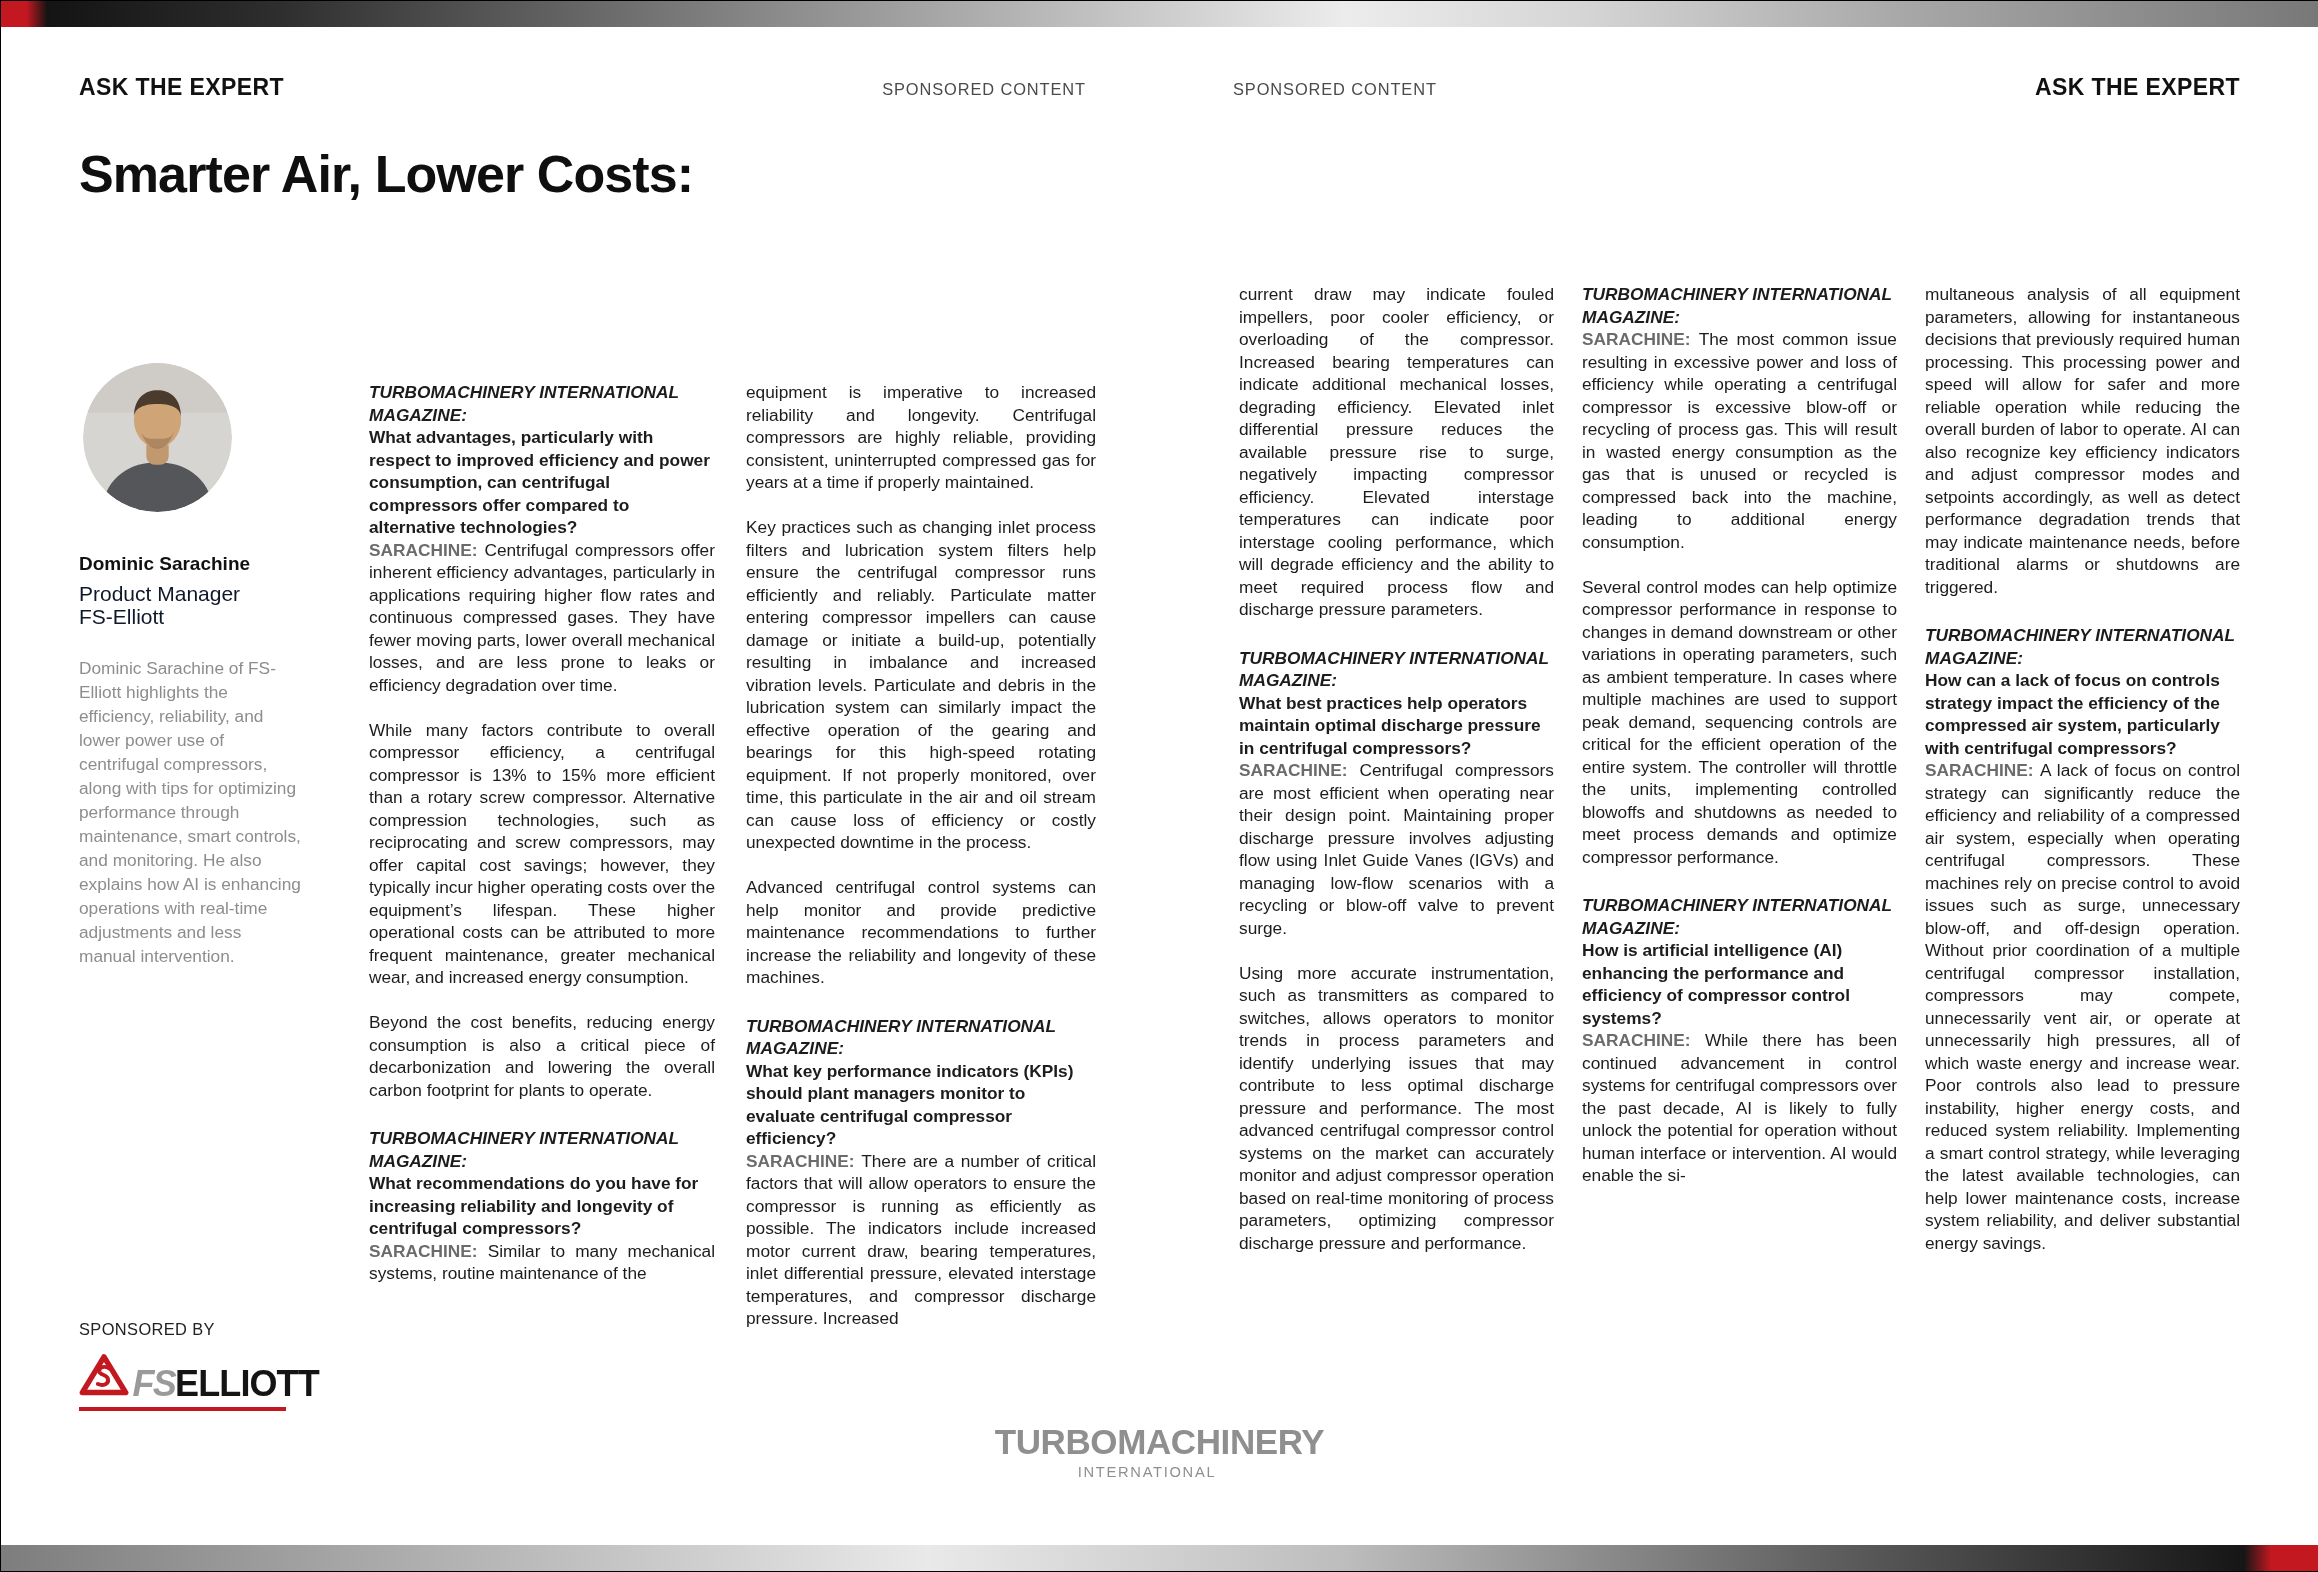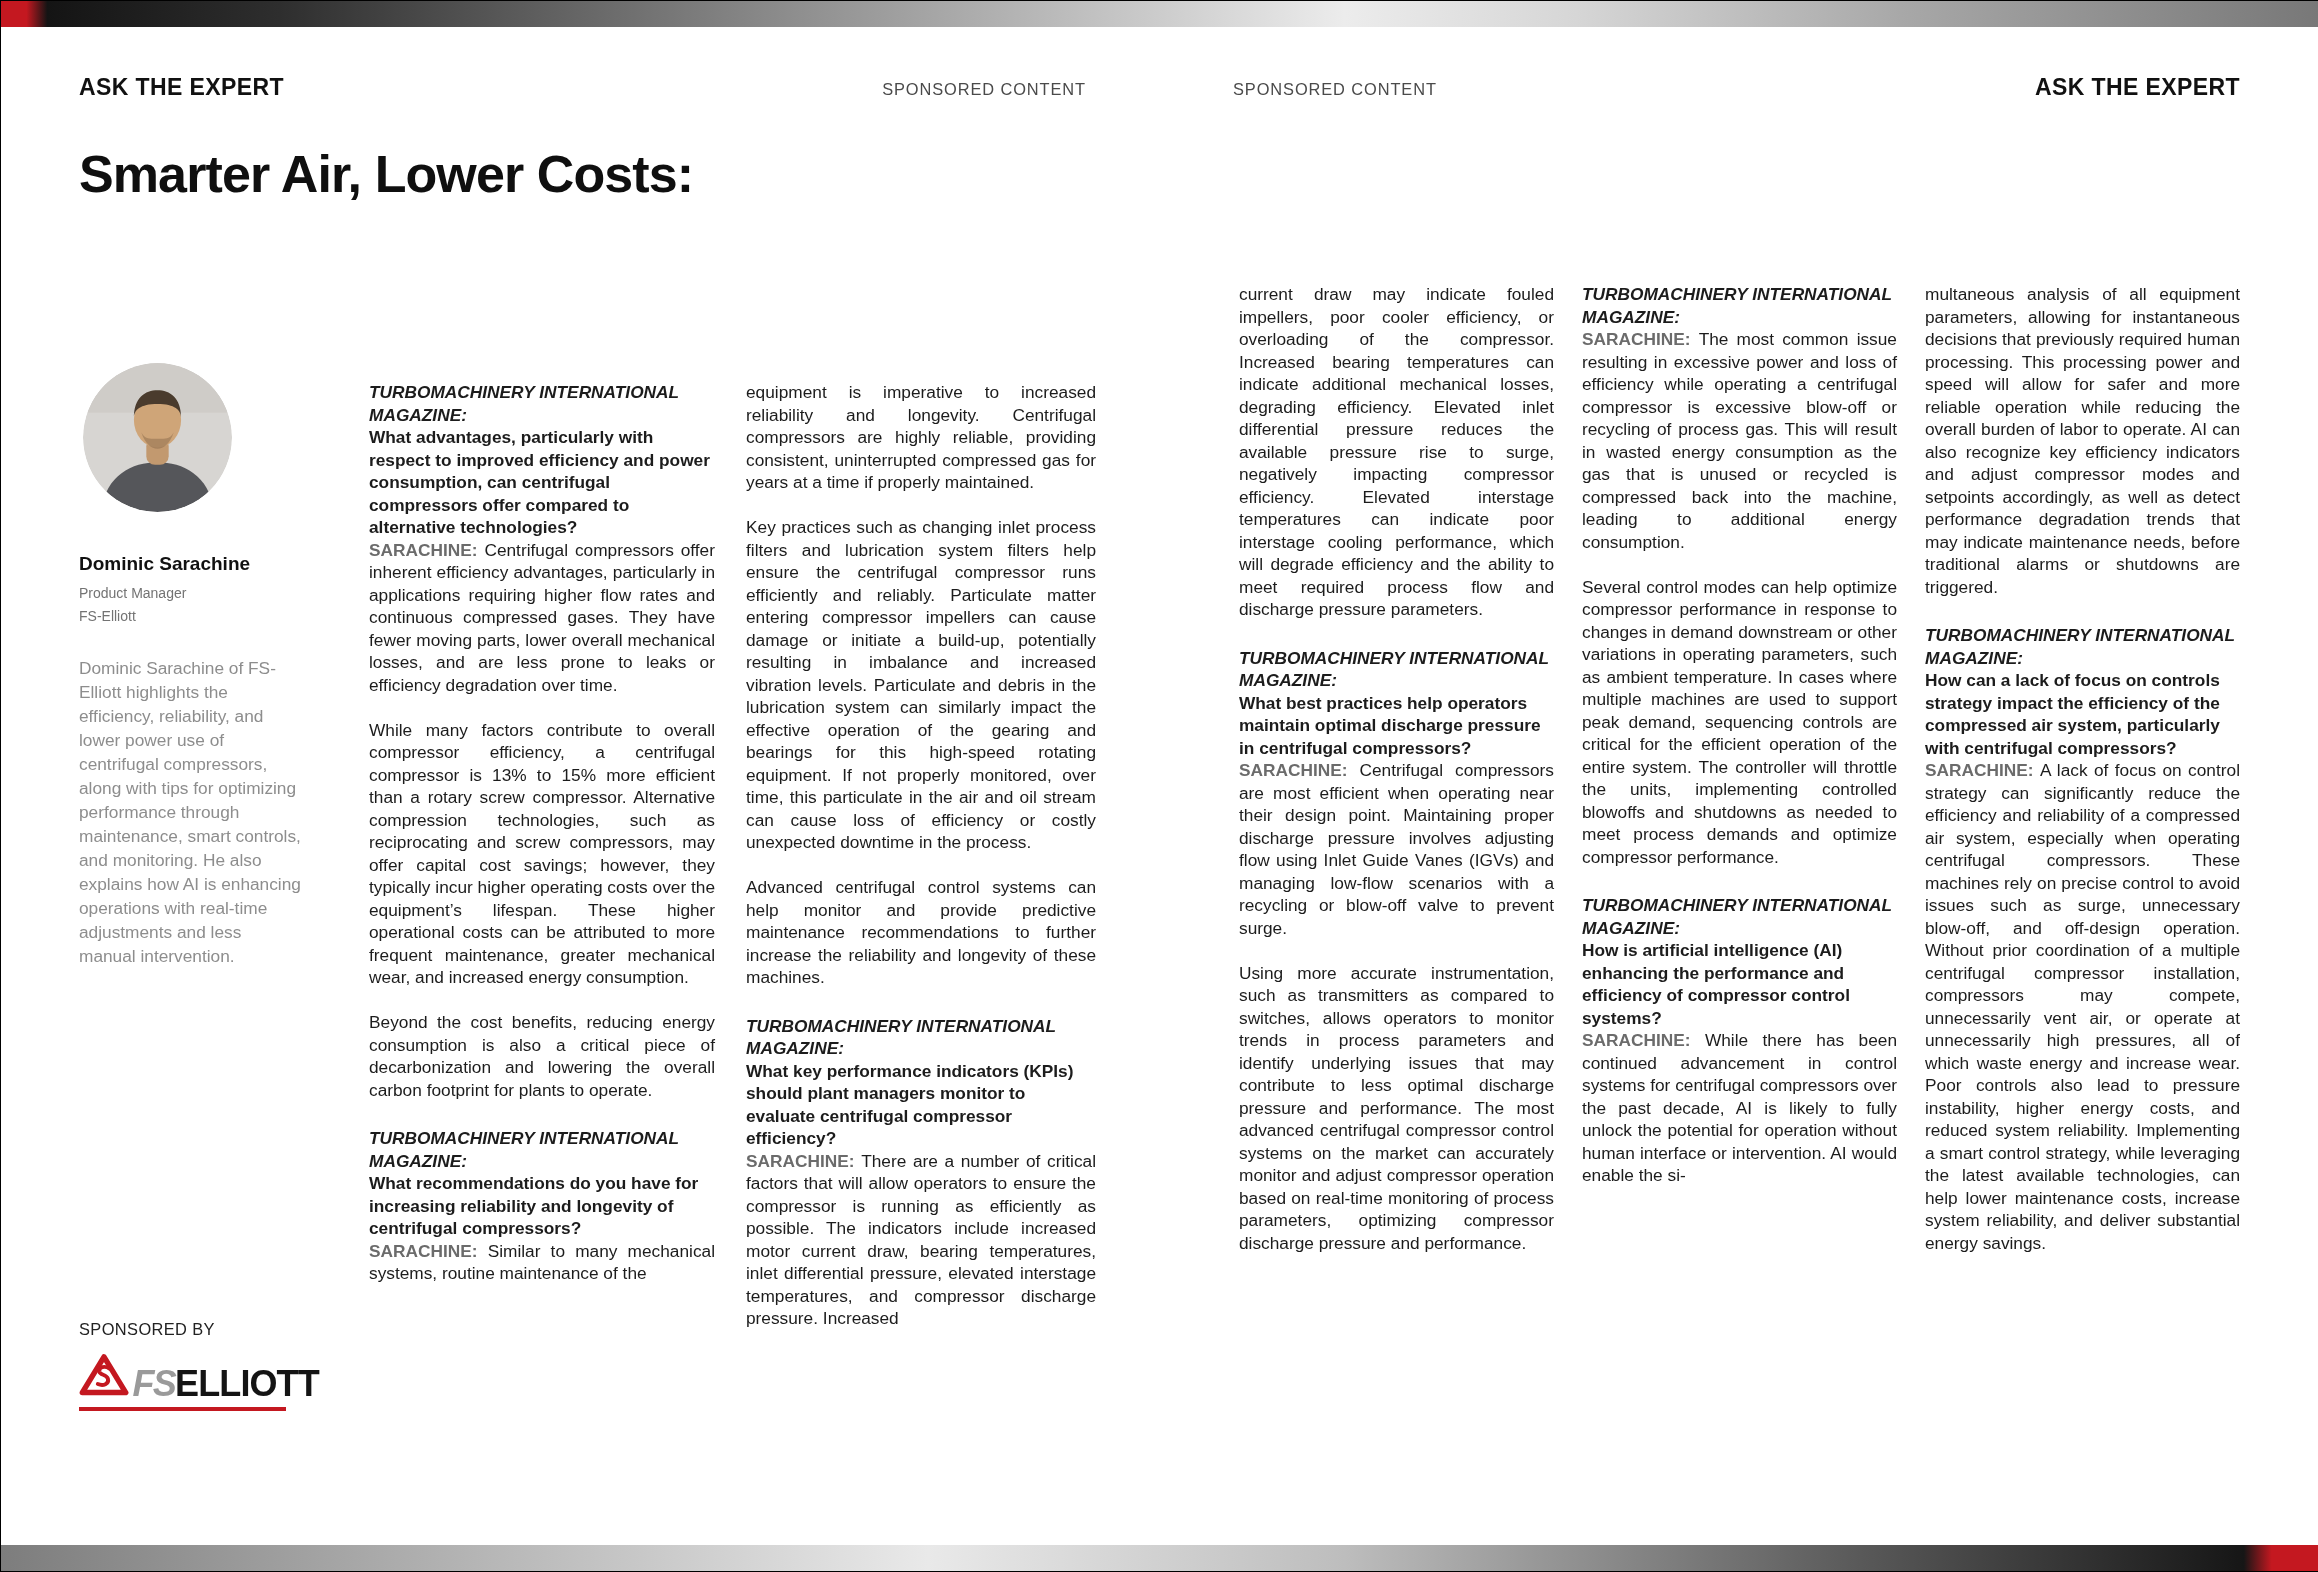--- a/index.html
+++ b/index.html
@@ -33,21 +33,21 @@
   .textcol { font-size:17.3px; line-height:22.5px; color:#1c1c1c; text-align:justify; hyphens:auto; }
   .blk { margin:0; }
   .blk.qhead { font-weight:bold; font-style:italic; text-align:left; margin-top:26px; }
   .blk.question { font-weight:bold; text-align:left; }
   .blk.para { margin-top:22.5px; }
   .textcol .blk:first-child { margin-top:18px; }
   .speaker { font-weight:bold; color:#6b6b6b; }
 
   .avatar { width:149px; height:149px; border-radius:50%; overflow:hidden; margin-left:3.5px; }
   .bio-name { font-size:19px; font-weight:bold; color:#111; margin-top:41px; }
-  .bio-role, .bio-company { font-size:14px; line-height:23px; color:#737373; }
+  .bio-role, .bio-company { font-size:21px; line-height:23px; color:#0f172a; }
   .bio-role { margin-top:7px; }
   .bio-text { margin-top:28px; font-size:17.3px; line-height:24px; color:#8d8d8d; max-width:223px; }
 
   .sponsor { position:absolute; bottom:35px; left:0; }
   .sponsor-label { font-size:16.4px; letter-spacing:0.4px; color:#222; }
   .fslogo { margin-top:14px; display:flex; align-items:flex-end; gap:3.5px; }
   .fslogo-text { font-size:36px; font-weight:bold; line-height:0.95; white-space:nowrap; }
   .logo-fs { color:#9a9a9a; font-style:italic; letter-spacing:-1.7px; }
   .logo-elliott { color:#141414; letter-spacing:-0.9px; }
   .logo-rule { height:4.3px; background:var(--accent,#c41820); margin-top:6px; width:207px; }
@@ -154,16 +154,20 @@
         <p class="blk answer"><span class="speaker">SARACHINE: </span>While there has been continued advancement in control systems for centrifugal compressors over the past decade, AI is likely to fully unlock the potential for operation without human interface or intervention. AI would enable the si-</p>
       </div>
     <div class="col textcol col-e">
         <p class="blk para">multaneous analysis of all equipment parameters, allowing for instantaneous decisions that previously required human processing. This processing power and speed will allow for safer and more reliable operation while reducing the overall burden of labor to operate. AI can also recognize key efficiency indicators and adjust compressor modes and setpoints accordingly, as well as detect performance degradation trends that may indicate maintenance needs, before traditional alarms or shutdowns are triggered.</p>
         <p class="blk qhead">TURBOMACHINERY INTERNATIONAL MAGAZINE:</p>
         <p class="blk question">How can a lack of focus on controls strategy impact the efficiency of the compressed air system, particularly with centrifugal compressors?</p>
         <p class="blk answer"><span class="speaker">SARACHINE: </span>A lack of focus on control strategy can significantly reduce the efficiency and reliability of a compressed air system, especially when operating centrifugal compressors. These machines rely on precise control to avoid issues such as surge, unnecessary blow-off, and off-design operation. Without prior coordination of a multiple centrifugal compressor installation, compressors may compete, unnecessarily vent air, or operate at unnecessarily high pressures, all of which waste energy and increase wear. Poor controls also lead to pressure instability, higher energy costs, and reduced system reliability. Implementing a smart control strategy, while leveraging the latest available technologies, can help lower maintenance costs, increase system reliability, and deliver substantial energy savings.</p>
       </div>
   </section>
 
+  <div class="footer-logo">
+    <div class="footer-line1">TURBOMACHINERY</div>
+    <div class="footer-line2">INTERNATIONAL</div>
+  </div>
 
   <div class="bar bar-bottom"></div>
 </div>
 
 
 </body></html>

